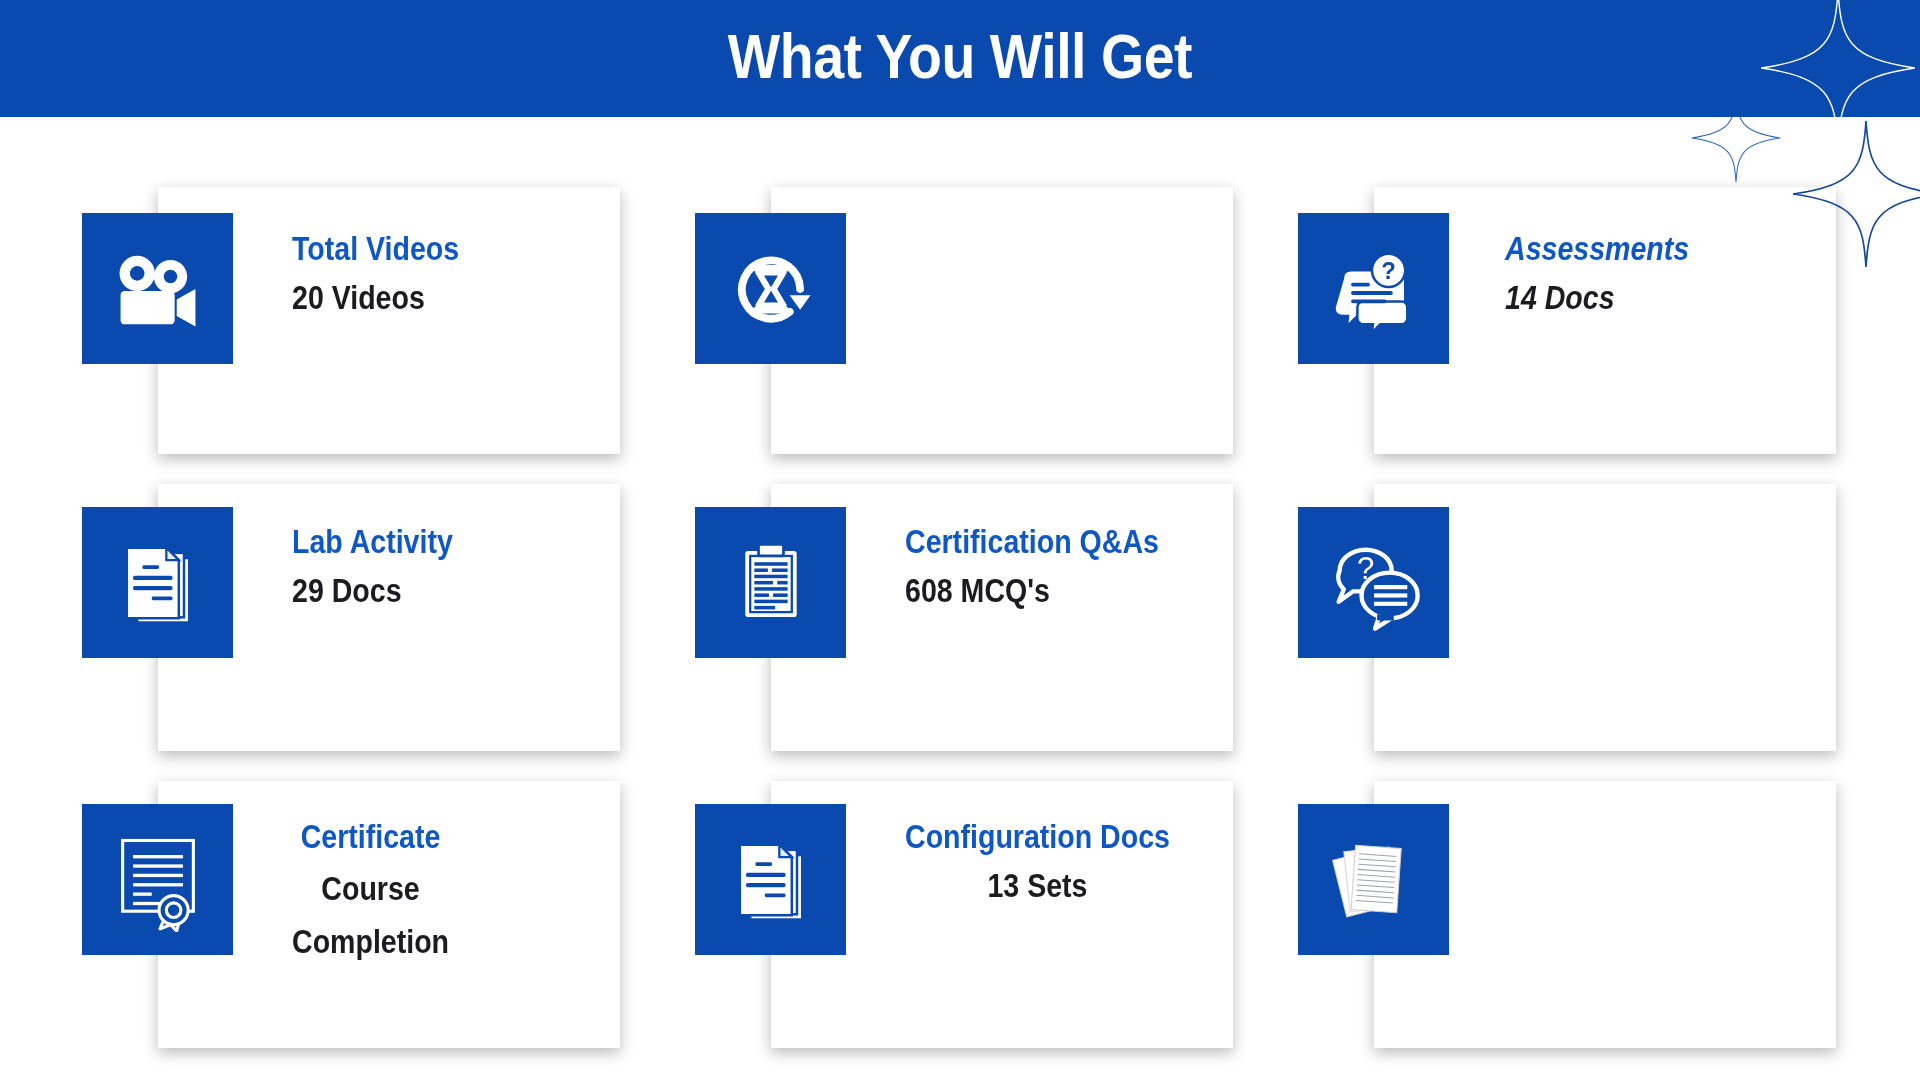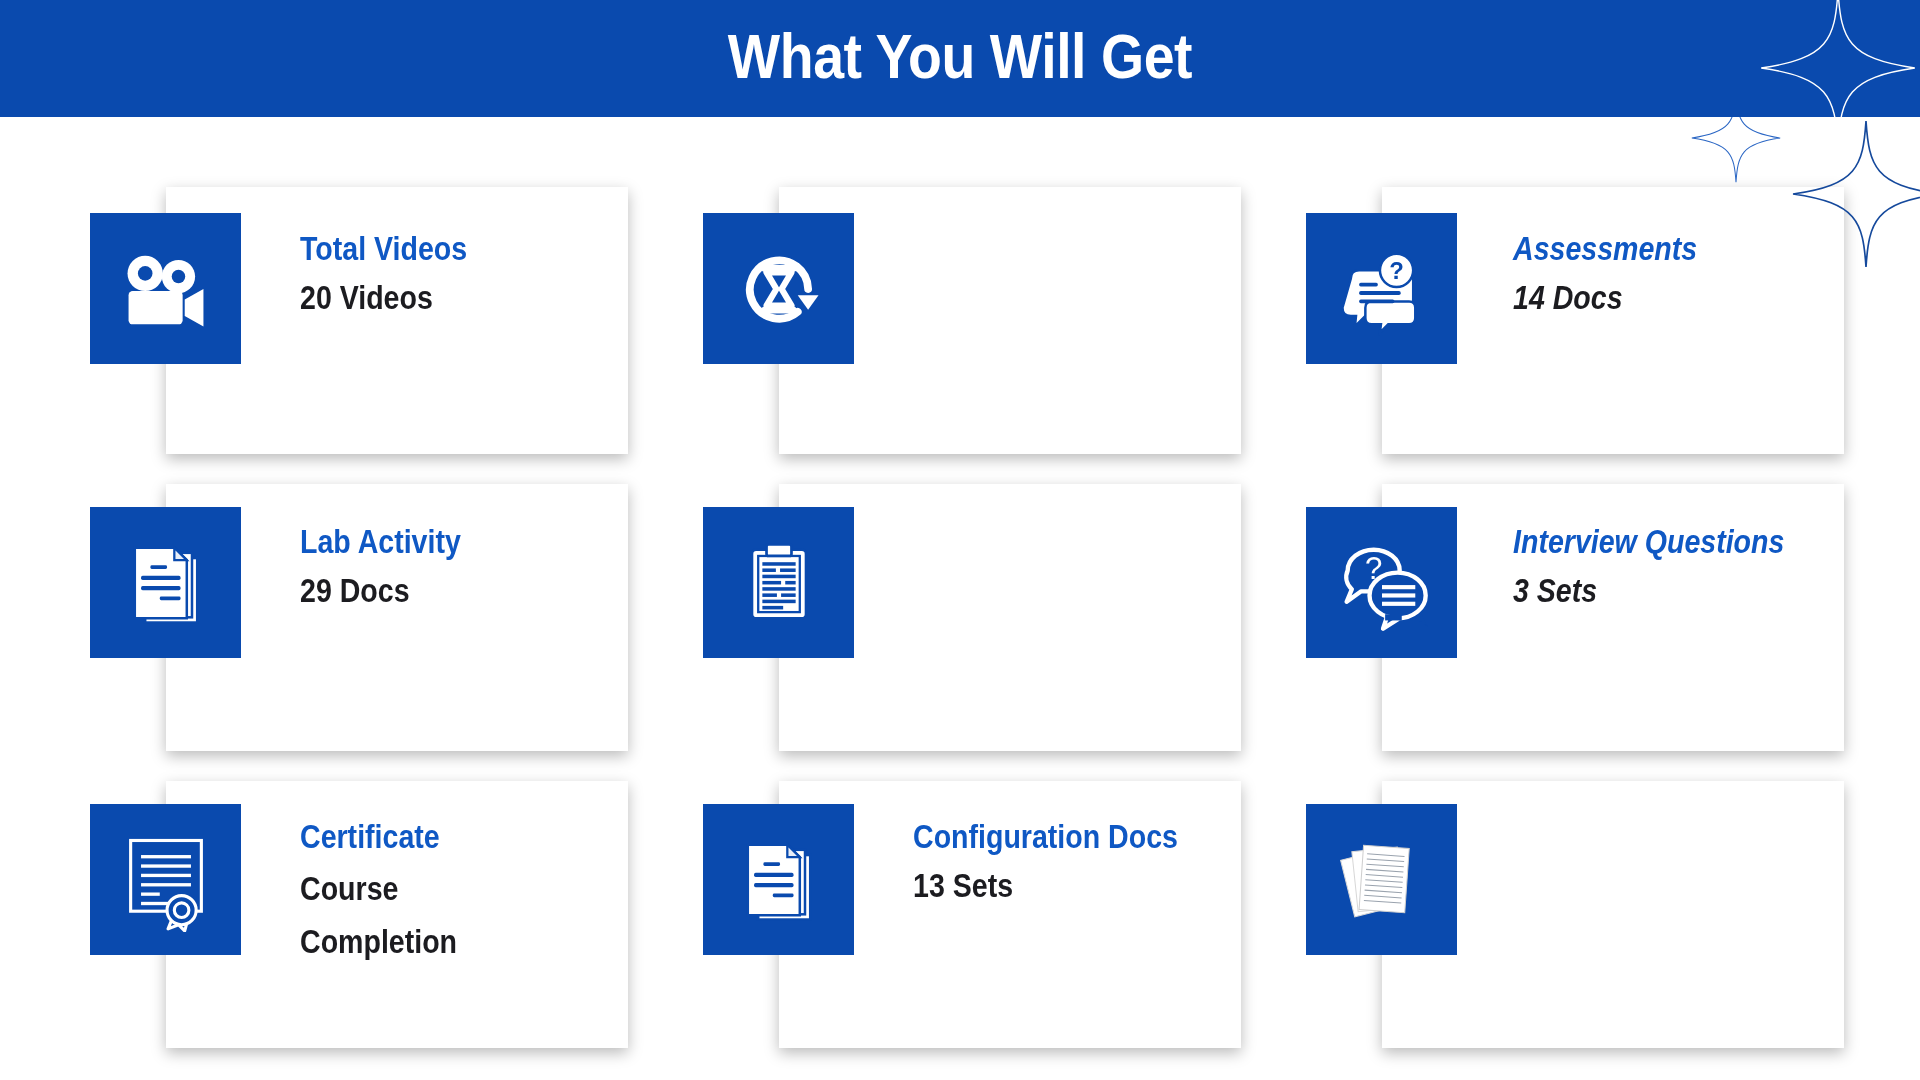--- a/index.html
+++ b/index.html
@@ -56,35 +56,35 @@
   }
   .sparkle svg { display: block; overflow: visible; }
   .sparkle-a { top: -12px;  left: 1758px; width: 160px; height: 160px; z-index: 8; }
   .sparkle-b { top: 92px;   left: 1690px; width: 92px;  height: 92px;  z-index: 4; }
   .sparkle-c { top: 118px;  left: 1790px; width: 152px; height: 152px; z-index: 4; }
 
   
   .grid {
     position: absolute;
     top: 140px;
-    left: 8px;
+    left: 0;
     width: 1532px;
     height: 940px;
     z-index: 2;
   }
 
   .row {
     position: absolute;
     left: 0;
     width: 1920px;
     height: 270px;
   }
   .row-0 { top: 23px; }
   .row-1 { top: 320px; }
-  .row-2 { top: 617px; }
+  .row-2 { top: 617px; text-align: center; }
 
   .card {
     position: absolute;
     top: 24px;
     width: 462px;
     height: 267px;
     background: #ffffff;
     box-shadow: 0 5px 14px rgba(0,0,0,0.27);
     z-index: 1;
   }
@@ -267,40 +267,40 @@
             <rect x="34" y="48" width="18" height="3.4"></rect>
             <rect x="56" y="48" width="10" height="3.4"></rect>
             <rect x="34" y="54" width="32" height="3.4"></rect>
             <rect x="34" y="60" width="14" height="3.4"></rect>
             <rect x="52" y="60" width="14" height="3.4"></rect>
             <rect x="34" y="66" width="32" height="3.4"></rect>
             <rect x="34" y="72" width="20" height="3.4"></rect>
           </g>
         </svg>
       </div>
+      <div class="card-text text-1">
+        <div class="card-title">Certification Q&amp;As</div>
+        <div class="card-value">608 MCQ's</div>
+      </div>
 
       <div class="card card-2"></div>
       <div class="icon-tile icon-2">
         <svg viewBox="0 0 100 100">
           <path d="M17 38 a25 20 0 1 1 25 20 h-12 l-14 10 l5 -12 a22 18 0 0 1 -4 -18 Z" fill="none" stroke="#ffffff" stroke-width="4.2" stroke-linejoin="round"></path>
           <text x="42" y="46" font-family="Liberation Sans, sans-serif" font-size="30" fill="#ffffff" text-anchor="middle">?</text>
           <path d="M44 62 a25 20 0 1 1 26 20 h10 l14 10 l-6 -12 a22 18 0 0 0 -44 -18 Z" fill="#0a4aae" stroke="none"></path>
           <ellipse cx="65" cy="62" rx="27" ry="22" fill="#0a4aae" stroke="#ffffff" stroke-width="4.2"></ellipse>
           <path d="M55 82 l-4 12 l14 -9 Z" fill="#0a4aae" stroke="#ffffff" stroke-width="4.2" stroke-linejoin="round"></path>
           <path d="M53 80 h16 v6 h-16 Z" fill="#0a4aae"></path>
           <g fill="#ffffff">
             <rect x="50" y="52" width="32" height="4"></rect>
             <rect x="50" y="60" width="32" height="4"></rect>
             <rect x="50" y="68" width="32" height="4"></rect>
           </g>
         </svg>
-      </div>
-      <div class="card-text text-2">
-        <div class="card-title">Interview Questions</div>
-        <div class="card-value">3 Sets</div>
       </div>
     </div>
 
     <div class="row row-2">
 
       <div class="card card-0"></div>
       <div class="icon-tile icon-0">
         <svg viewBox="0 0 100 100">
           <rect x="16" y="12" width="68" height="68" fill="none" stroke="#ffffff" stroke-width="3"></rect>
           <g fill="#ffffff">

